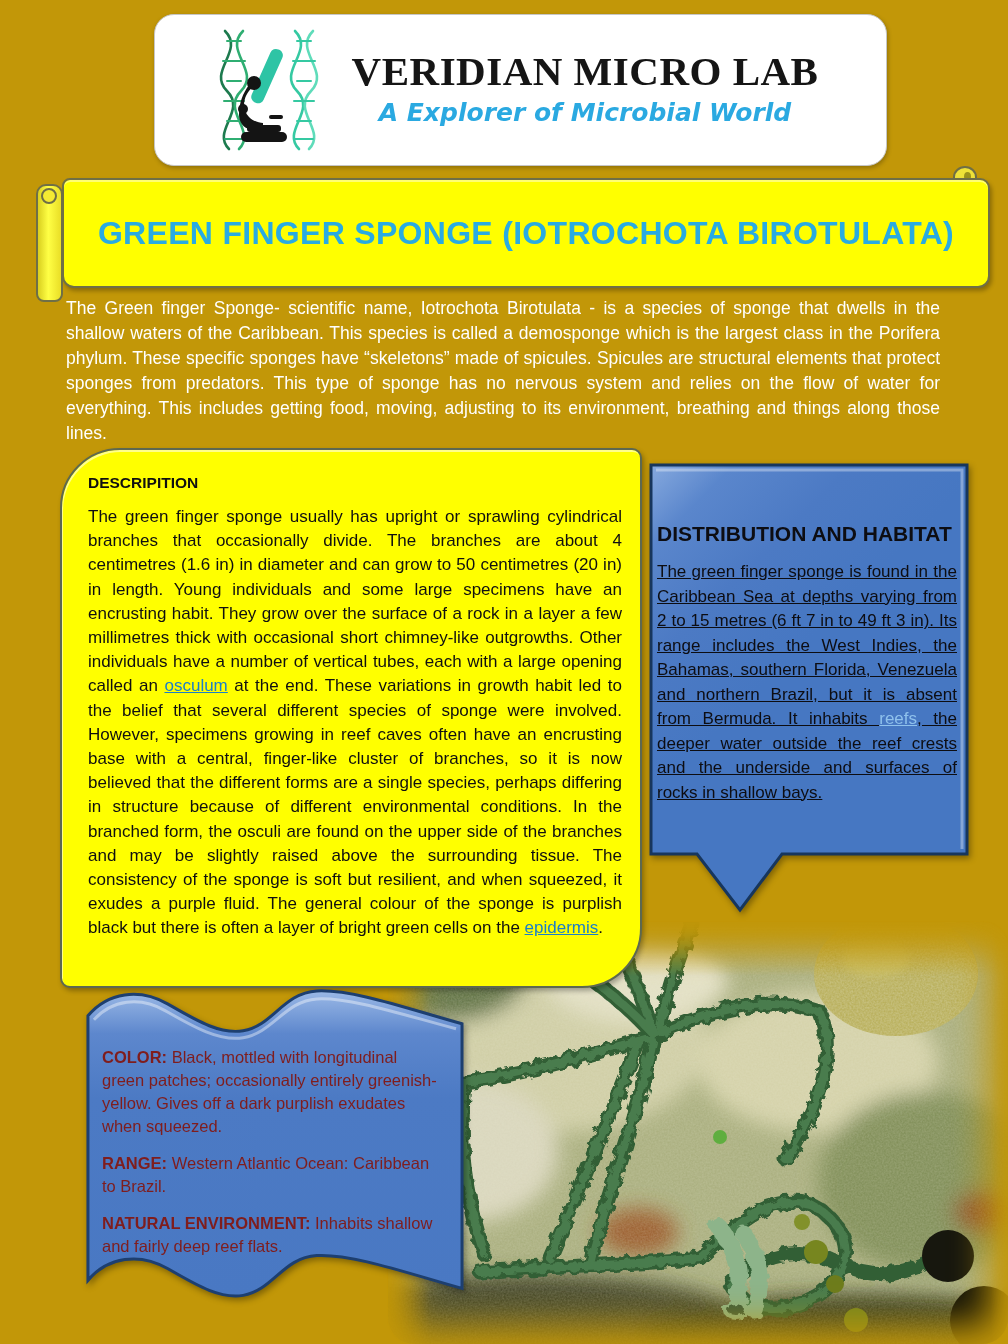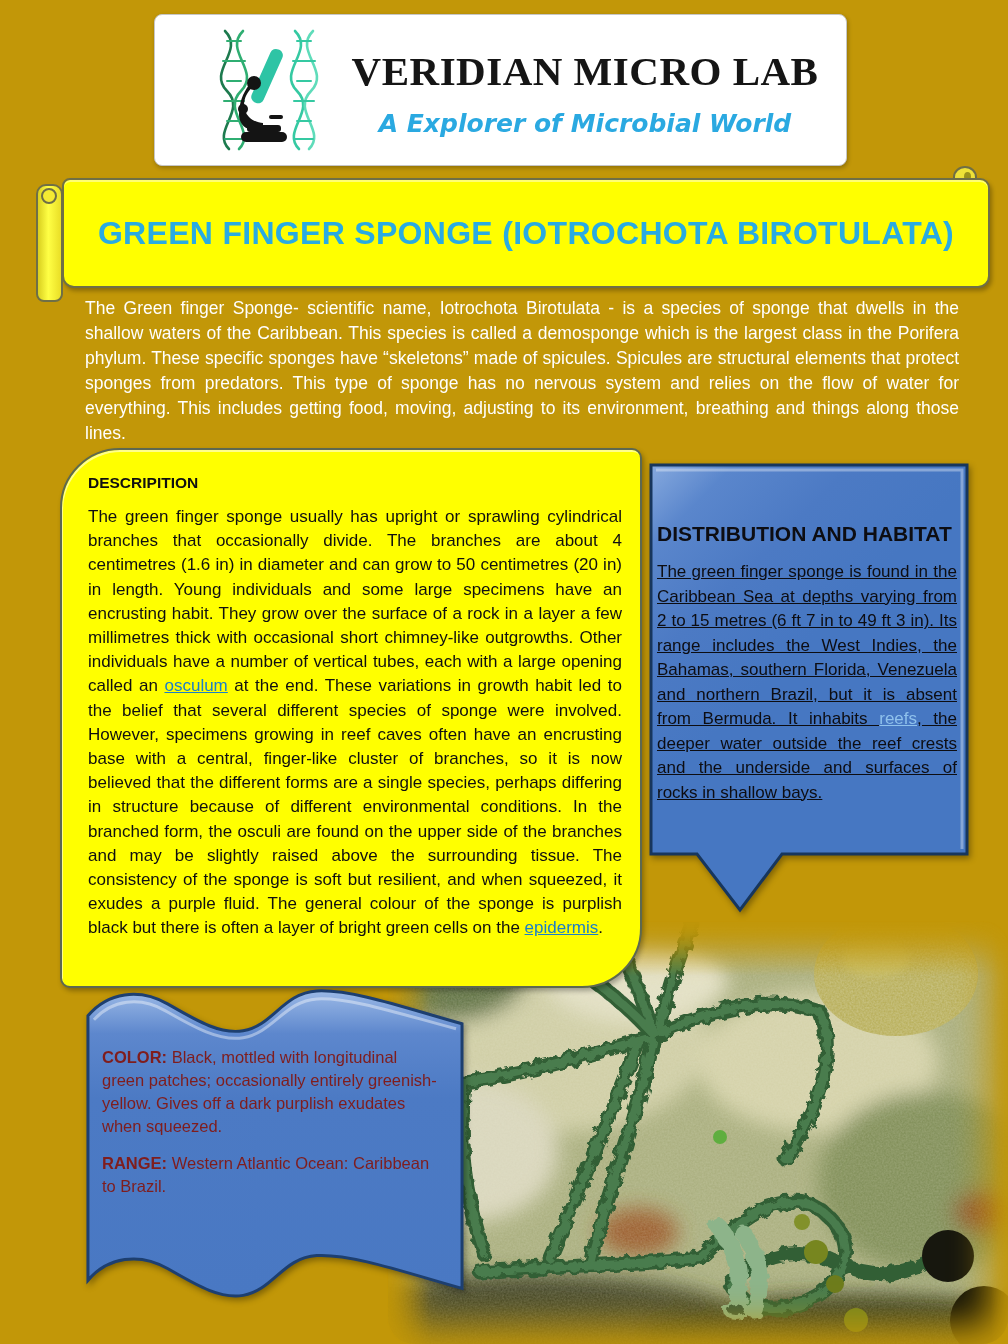--- a/index.html
+++ b/index.html
@@ -4,31 +4,31 @@
 <style>
   html,body{margin:0;padding:0;}
   body{
     width:1008px;height:1344px;position:relative;overflow:hidden;
     background:#C29708;
     font-family:"Liberation Sans",sans-serif;
   }
   
   .header-card{
     position:absolute;left:154px;top:14px;width:691px;height:150px;
-    background:#ffffff;border:1px solid #c6c6c6;border-radius:8px;
-    box-shadow:1px 2px 4px rgba(0,0,0,.25);z-index:5;
+    background:#ffffff;border:1px solid #c6c6c6;border-radius:20px;
+    box-shadow:1px 2px 4px rgba(0,0,0,.25);z-index:5;padding-left:40px;
   }
   .logo{position:absolute;left:36px;top:10px;width:150px;height:130px;}
   .brand-block{position:absolute;left:190px;top:32px;width:480px;text-align:center;}
   .brand-title{
     font-family:"Liberation Serif",serif;font-weight:700;font-size:41px;
     color:#151515;letter-spacing:.5px;white-space:nowrap;
   }
   .brand-tagline{
-    margin-top:14px;font-family:"DejaVu Sans",sans-serif;font-style:italic;font-weight:700;
+    margin-top:3px;font-family:"DejaVu Sans",sans-serif;font-style:italic;font-weight:700;
     font-size:25px;color:#2AA9E1;white-space:nowrap;
     text-shadow:1px 1px 0 #fff,-1px -1px 0 #fff,1px -1px 0 #fff,-1px 1px 0 #fff;
   }
   
   .scroll-body{
     position:absolute;left:62px;top:178px;width:928px;height:110px;
     background:#FFFF00;border:2px solid #6F6F46;border-radius:8px 10px 12px 12px;
     box-shadow:2px 3px 4px rgba(0,0,0,.28), inset 0 2px 0 rgba(255,255,255,.45);
     display:flex;align-items:center;justify-content:center;z-index:4;box-sizing:border-box;
   }
@@ -49,21 +49,21 @@
     background:#eee238;border:2px solid #6F6F46;border-radius:55% 55% 25% 15%;
     z-index:3;box-sizing:border-box;
   }
   .scroll-curl-right::after{
     content:"";position:absolute;right:4px;top:4px;width:7px;height:9px;border-radius:50%;
     background:#9b921c;
   }
   
   .intro{
     position:absolute;left:66px;top:296px;width:874px;z-index:2;
-    color:#ffffff;font-size:17.5px;line-height:25px;text-align:justify;margin-left:19px;
+    color:#ffffff;font-size:17.5px;line-height:25px;text-align:justify;
   }
   
   .desc-box{
     position:absolute;left:60px;top:448px;width:582px;height:540px;box-sizing:border-box;
     background:#FFFF00;border:2px solid #5d6850;border-radius:60px 10px 60px 10px;
     box-shadow:2px 3px 5px rgba(0,0,0,.3), inset 1px 2px 0 rgba(255,255,255,.55);
     padding:24px 18px 0 26px;z-index:3;
   }
   .desc-heading{font-weight:700;font-size:15.5px;color:#101010;}
   .desc-body{margin-top:13px;font-size:17px;line-height:24.2px;text-align:justify;color:#101010;}
@@ -270,14 +270,15 @@
         <stop offset="1" stop-color="#4978c3"></stop>
       </linearGradient>
     </defs>
     <path d="M10,36 C30,12 62,8 90,24 C118,40 142,55 166,51 C196,46 206,13 240,11 C276,9 335,30 386,44
              L386,310 C335,296 276,275 240,277 C206,279 196,312 166,317 C142,321 118,306 90,290 C62,274 30,278 10,302 Z" fill="url(#waveBevel)" stroke="#1d3f70" stroke-width="3"></path>
     <path d="M16,40 C34,20 62,16 88,31 C116,47 142,62 166,58 C196,53 208,21 240,19 C274,17 330,36 380,49" fill="none" stroke="rgba(255,255,255,.4)" stroke-width="3"></path>
   </svg>
   <div class="facts-content">
       <p class="fact-item"><b>COLOR:</b><span> Black, mottled with longitudinal green patches; occasionally entirely greenish-yellow. Gives off a dark purplish exudates when squeezed.</span></p>
       <p class="fact-item"><b>RANGE:</b><span> Western Atlantic Ocean: Caribbean to Brazil.</span></p>
+      <p class="fact-item"><b>NATURAL ENVIRONMENT:</b><span> Inhabits shallow and fairly deep reef flats.</span></p>
     </div>
 </div>
 
 </body></html>

